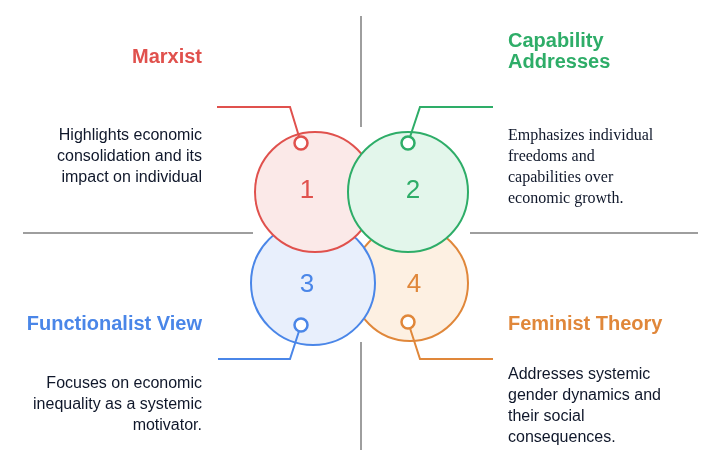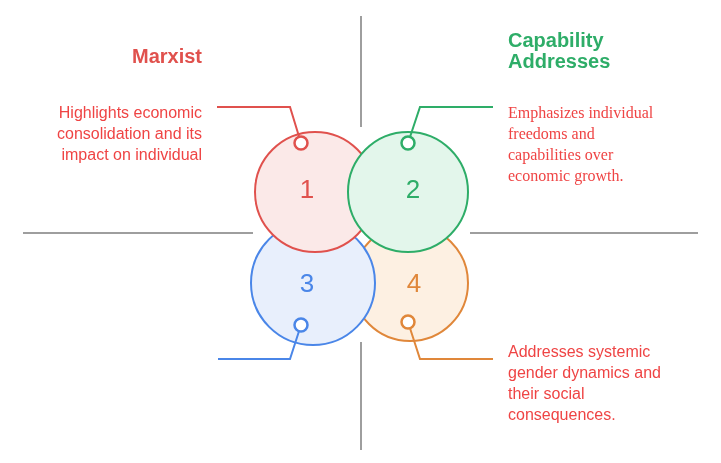--- a/index.html
+++ b/index.html
@@ -10,21 +10,21 @@
   .stage svg{position:absolute;left:0;top:0;}
   svg text{
     font-family:"Liberation Sans",sans-serif;
     font-size:26px;
     text-anchor:middle;
   }
   .tblock{position:absolute;white-space:nowrap;}
   .left-col{right:519px;text-align:right;}
   .right-col{left:508px;text-align:left;}
   .title{font-size:20px;line-height:21px;font-weight:700;}
-  .desc{font-size:16px;line-height:21px;color:#ef4444;}
+  .desc{font-size:16px;line-height:21px;color:#0f172a;margin-top:22px;}
   .c-red{color:#e0514d;}
   .c-green{color:#2ead68;}
   .c-blue{color:#4a86e8;}
   .c-orange{color:#e0873a;}
   .pos-t1{top:46px;}
   .pos-d1{top:102px;}
   .pos-t2{top:30px;}
   .pos-d2{top:102px;font-family:Liberation Serif, serif;}
   .pos-t3{top:313px;}
   .pos-d3{top:350px;}
@@ -77,21 +77,32 @@
     <div>Capability</div>
     <div>Addresses</div>
   </div>
   <div class="tblock right-col desc pos-d2">
     <div>Emphasizes individual</div>
     <div>freedoms and</div>
     <div>capabilities over</div>
     <div>economic growth.</div>
   </div>
 
+  <div class="tblock left-col title c-blue pos-t3">
+    <div>Functionalist View</div>
+  </div>
+  <div class="tblock left-col desc pos-d3">
+    <div>Focuses on economic</div>
+    <div>inequality as a systemic</div>
+    <div>motivator.</div>
+  </div>
 
+  <div class="tblock right-col title c-orange pos-t4">
+    <div>Feminist Theory</div>
+  </div>
   <div class="tblock right-col desc pos-d4">
     <div>Addresses systemic</div>
     <div>gender dynamics and</div>
     <div>their social</div>
     <div>consequences.</div>
   </div>
 
 </div>
 
 </body></html>

